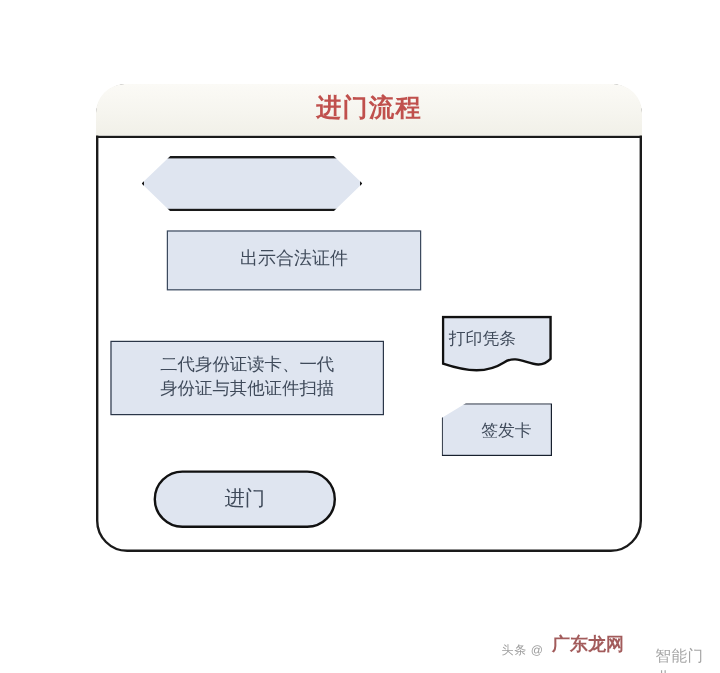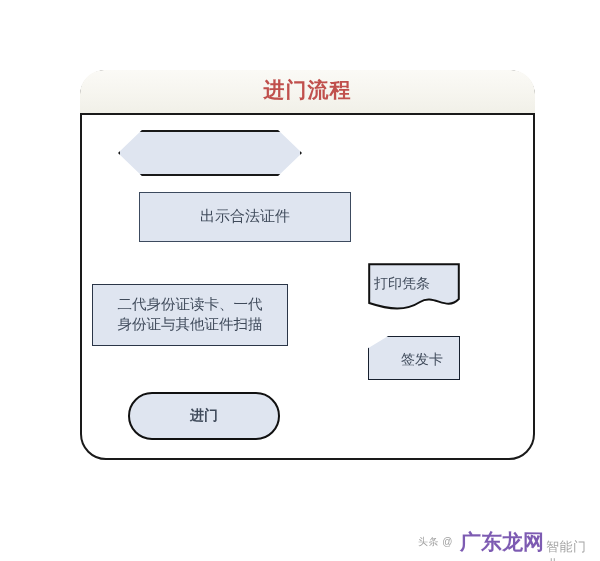--- a/index.html
+++ b/index.html
@@ -107,21 +107,21 @@
     position: absolute;
     inset: 0;
     background: #dfe5f0;
     border: 1.6px solid #3c4a5e;
   }
 
   
   .node-rect2 {
     left: 92px;
     top: 284px;
-    width: 196px;
+    width: 228px;
     height: 62px;
   }
   .node-rect2 .shape {
     position: absolute;
     inset: 0;
     background: #dfe5f0;
     border: 1.6px solid #2b3648;
   }
   .node-rect2 .node-label { font-size: 14.5px; line-height: 1.35; }
 
@@ -157,21 +157,21 @@
     width: 152px;
     height: 48px;
   }
   .node-term .shape {
     position: absolute;
     inset: 0;
     background: #dfe5f0;
     border: 2.2px solid #111111;
     border-radius: 24px;
   }
-  .node-term .node-label { font-size: 14px; font-weight: bold; }
+  .node-term .node-label { font-size: 17px; }
 
   
   .watermark {
     position: absolute;
     left: 418px;
     top: 528px;
     width: 178px;
     height: 30px;
     pointer-events: none;
   }
@@ -182,23 +182,23 @@
     font-size: 10px;
     color: #8e8e8e;
     opacity: 0.85;
     letter-spacing: 0.5px;
     font-family: "Liberation Sans", sans-serif;
   }
   .wm-big {
     position: absolute;
     left: 42px;
     top: 0px;
-    font-size: 21px;
+    font-size: 15px;
     font-weight: bold;
-    color: #4c1d95;
+    color: #7f1d1d;
     opacity: 0.72;
     letter-spacing: 0px;
     font-family: "Liberation Sans", sans-serif;
   }
   .wm-tail {
     position: absolute;
     left: 128px;
     top: 10px;
     font-size: 13px;
     color: #8e8e8e;

